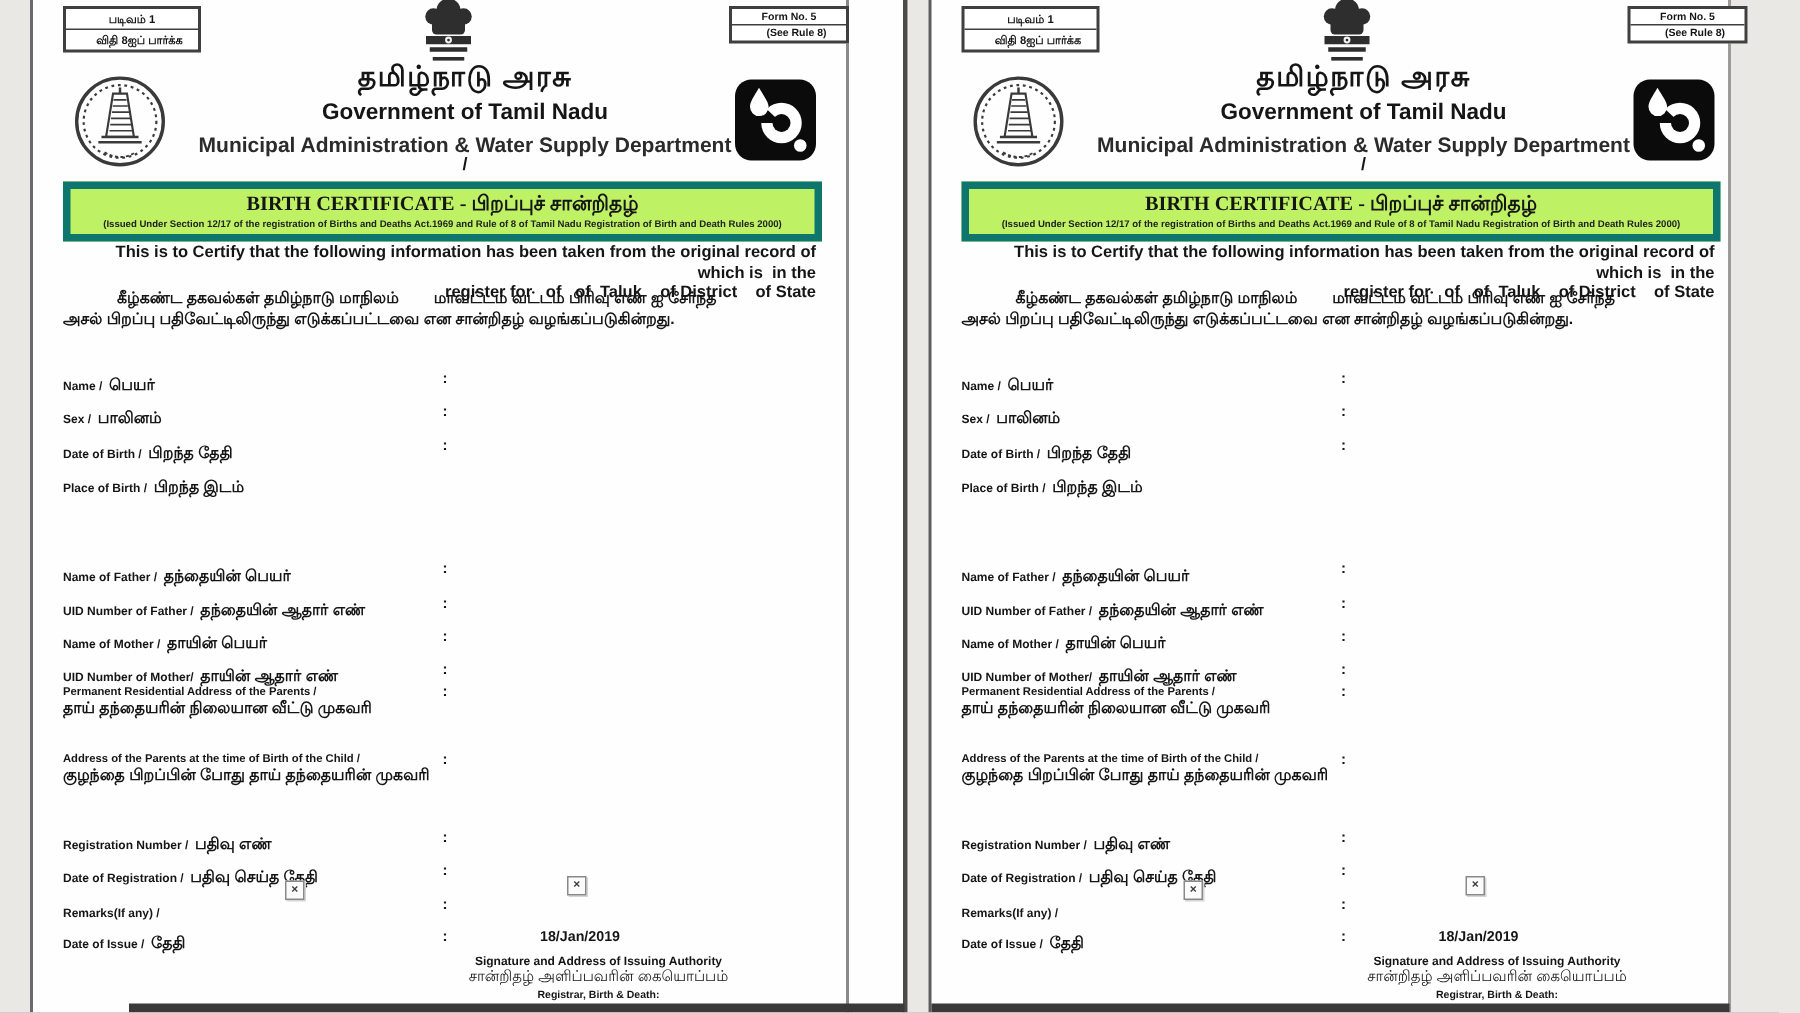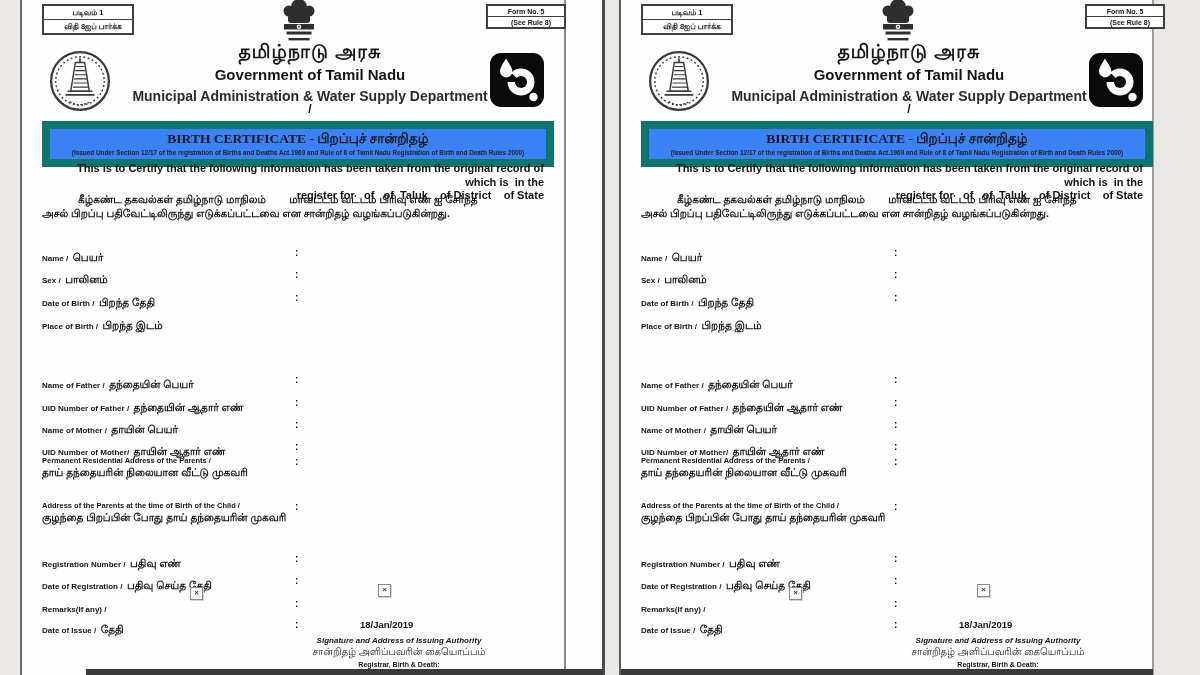--- a/index.html
+++ b/index.html
@@ -26,22 +26,22 @@
   .emblem { position:absolute; left:253px; top:-5px; width:48px; height:50px; }
   .seal   { position:absolute; left:25px;  top:49px; width:66px; height:66px; }
   .twad   { position:absolute; left:467px; top:52px; width:56px; height:56px; }
 
   .ctr { position:absolute; left:10px; width:556px; text-align:center; }
   .title-ta { top:41px;  font-size:19px;   font-weight:700; letter-spacing:1px; }
   .title-en { top:66px;  font-size:15px;   font-weight:700; }
   .dept     { top:88px;  font-size:14px;   font-weight:700; color:#2b2b2b; }
   .sep      { top:102px; font-size:12px;   font-weight:700; }
 
-  .cert-box { position:absolute; left:20px; top:121px; width:492px; border:8px solid #0f766e;
-              text-align:center; padding:2px 2px 3px; background:#3b82f6; }
+  .cert-box { position:absolute; left:20px; top:121px; width:492px; border:5px solid #0f766e;
+              text-align:center; padding:2px 2px 3px; background:#bef264; }
   .cert-title { font-family:"Liberation Serif", serif; font-size:13.5px; font-weight:700; }
   .cert-sub   { font-size:6.4px; font-weight:600; color:#222; margin-top:1px; }
 
   .intro { position:absolute; left:20px; width:502px; font-weight:700; white-space:pre-wrap; }
   .intro-en { top:162px; font-size:11px; line-height:13.5px; text-indent:26px;text-align:right; }
   .intro-ta { top:193px; font-size:10.5px; line-height:13.5px; text-indent:36px; }
 
   .row { position:absolute; left:20px; width:490px; }
   .row .en { font-size:8px;    font-weight:700; }
   .row .ta { font-size:10.5px; font-weight:700; }
@@ -49,21 +49,21 @@
   .row .value { position:absolute; left:270px; top:0; font-size:9.5px; font-weight:700;margin-left:48px; }
   .row.multi .en { display:block; font-size:7.5px; }
   .row.multi .ta { display:block; line-height:13px; margin-top:1px; }
   .row.narrow .ta { width:262px; }
 
   .broken-img { position:absolute; width:11px; height:11px; border:1px solid #898989;
                 background:#fbfbfb; box-shadow:1px 1px 0 #d5d5d5; font-size:8px; line-height:10px;
                 text-align:center; color:#3d3d3d; font-weight:700; }
 
   .footer { position:absolute; left:238px; top:636px; width:278px; text-align:center; }
-  .footer .f1 { font-size:8px;  font-weight:700;font-style:italic; }
+  .footer .f1 { font-size:8px;  font-weight:700; }
   .footer .f2 { font-size:10px; font-weight:400; margin-top:1px; }
   .footer .f3 { font-size:7px;  font-weight:700; margin-top:2px; }
 </style>
 </head>
 <body>
 
 <div class="stage">
   <div class="page page-left">
   <div class="inner-line"></div>
 

